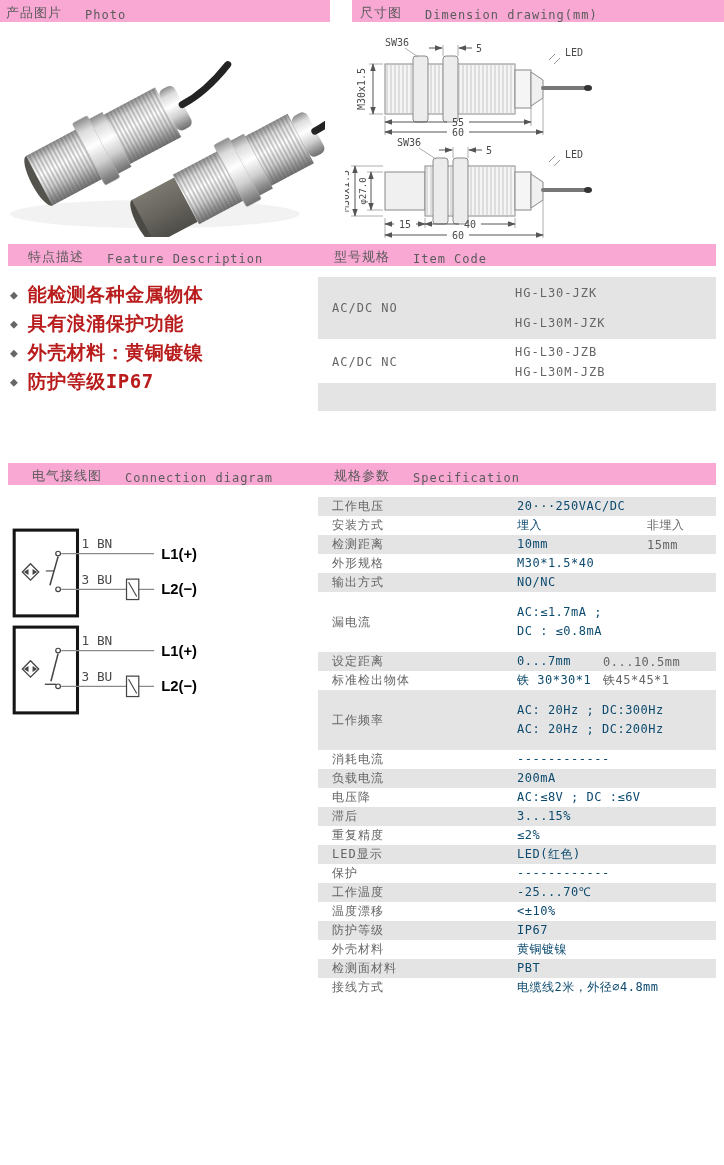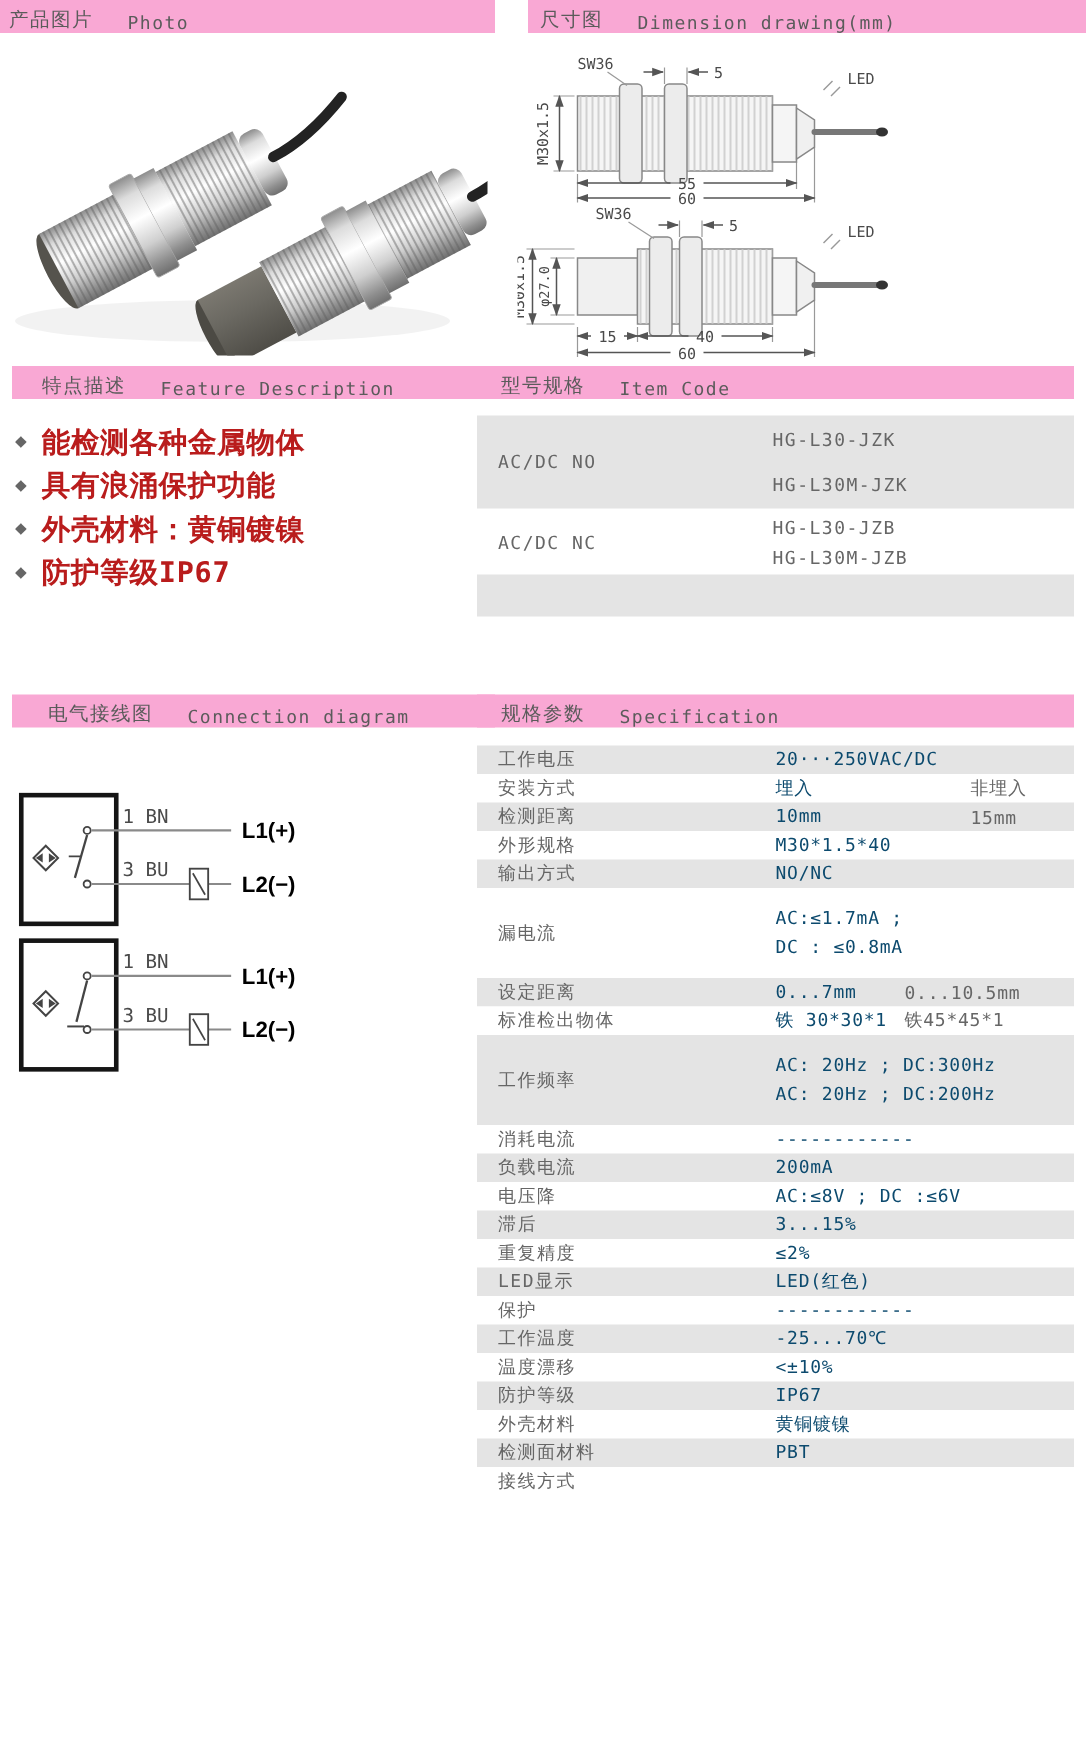--- a/index.html
+++ b/index.html
@@ -426,14 +426,17 @@
       </div>
     </div>
     <div class="srow g">
       <span class="slabel">检测面材料</span>
       <div class="sv1">
         <div>PBT</div>
       </div>
     </div>
     <div class="srow w">
       <span class="slabel">接线方式</span>
+      <div class="sv1">
+        <div>电缆线2米，外径∅4.8mm</div>
+      </div>
     </div>
   </div>
 
 </body></html>

